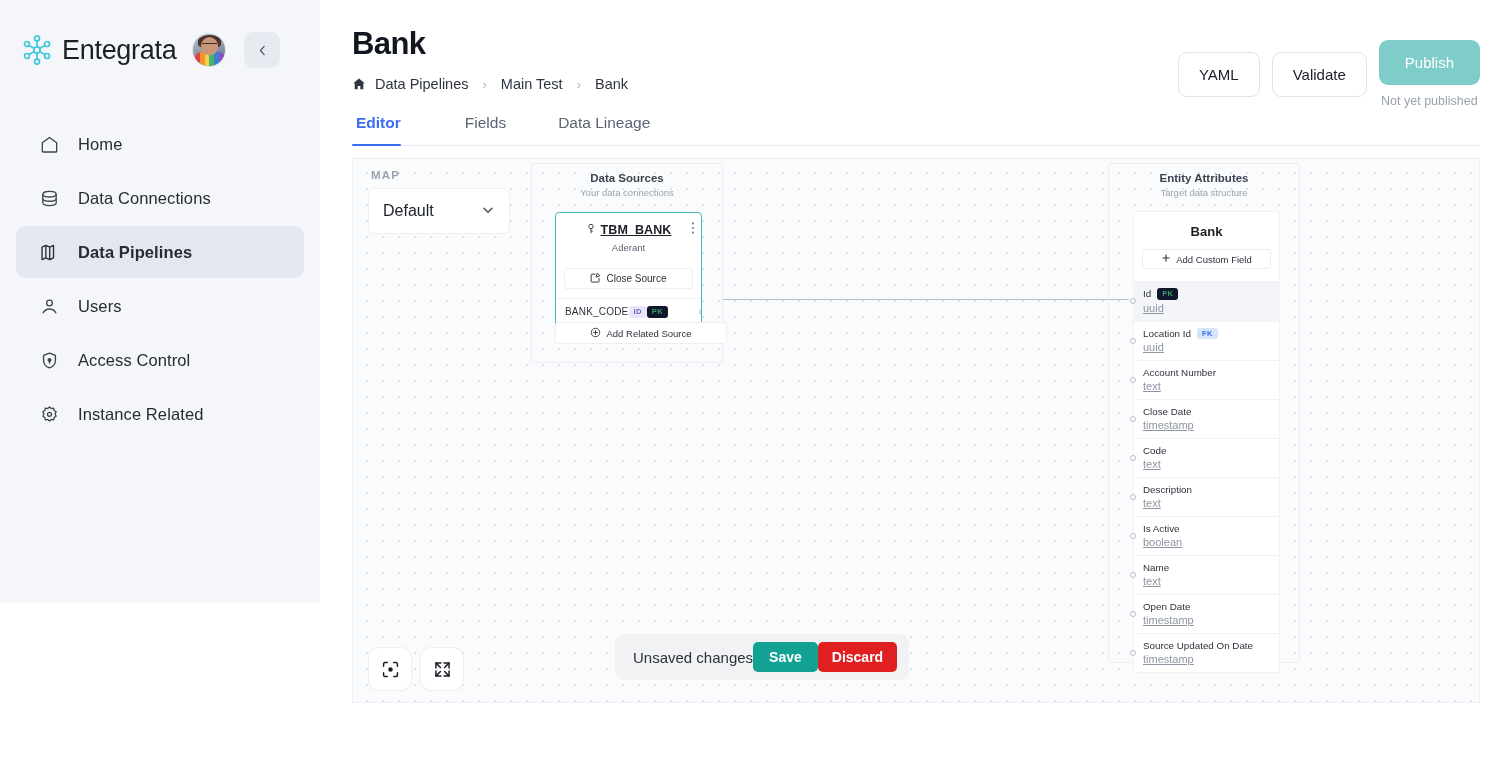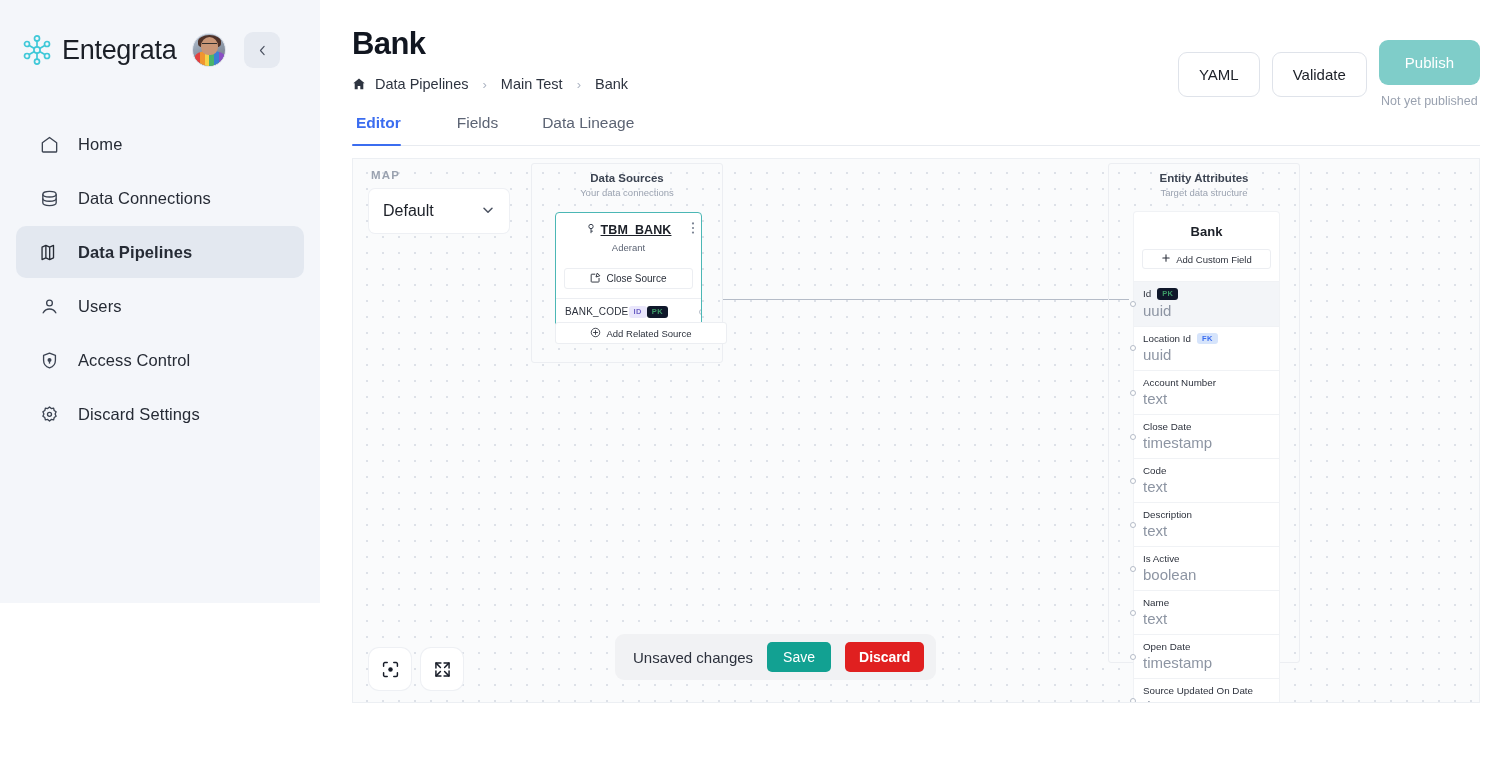--- a/index.html
+++ b/index.html
@@ -107,21 +107,21 @@
   }
   .btn-publish {
     height: 45px; padding: 0 26px; border: none; border-radius: 9px;
     background: #7fcdc9; color: #ffffff; font-size: 15px; cursor: pointer;
     font-family: "Liberation Sans", sans-serif;
   }
   .publish-wrap { display: flex; flex-direction: column; align-items: center; }
   .pub-note { font-size: 12.5px; color: #9aa2b0; margin-top: 9px; }
 
   .tabs {
-    display: flex; gap: 0; margin: 22px 32px 0 32px;
+    display: flex; gap: 8px; margin: 22px 32px 0 32px;
     border-bottom: 1px solid #e8ebf0;
   }
   .tab {
     padding: 0 14px 13px 14px; font-size: 15.5px; color: #5c6474;
     cursor: pointer; position: relative; margin-right: 16px;
   }
   .tab:first-child { padding-left: 4px; margin-right: 28px; }
   .tab.active { color: #3b6df0; font-weight: 600; }
   .tab.active::after {
     content: ""; position: absolute; left: 0; right: 14px; bottom: -1px;
@@ -238,21 +238,21 @@
     font-size: 9.5px; color: #2c313c; cursor: pointer;
   }
   .ea-spacer { height: 12px; }
   .attr {
     border-top: 1px solid #f0f2f5;
     padding: 6px 9px 7px 9px; position: relative; min-height: 34.5px;
   }
   .attr.sel { background: #f3f5f8; }
   .attr-name-row { display: flex; align-items: center; gap: 6px; }
   .attr-name { font-size: 9.8px; color: #2c313c; }
-  .attr-type { font-size: 15px; color: #8d95a3; margin-top: 2px; }
+  .attr-type { font-size: 11px; color: #8d95a3; margin-top: 2px; text-decoration: underline; }
 
   
   .edge {
     position: absolute; left: 369px; top: 140px;
     width: 407px; height: 1px; background: #b5bcc8;
   }
 
   
   .ctrls { position: absolute; left: 16px; bottom: 12px; display: flex; gap: 10px; }
   .ctrl-btn {
@@ -260,26 +260,26 @@
     background: #ffffff; border: none; cursor: pointer;
     display: flex; align-items: center; justify-content: center;
     box-shadow: 0 0 0 1px #eef0f4;
   }
 
   
   .toast {
     position: absolute; left: 262px; bottom: 22px;
     background: #f1f2f4; border-radius: 9px;
     height: 46px; display: flex; align-items: center;
-    padding: 0 12px 0 18px; gap: 14px;
+    padding: 0 12px 0 18px; 
   }
   .toast-text { font-size: 15px; color: #2c313c; }
   .btn-save {
     height: 30px; padding: 0 16px; border: none; border-radius: 5px;
-    background: #12a192; color: #fff; font-size: 14px; font-weight: 400; cursor: pointer;
+    background: #12a192; color: #fff; font-size: 14px; font-weight: 700; cursor: pointer;
     font-family: "Liberation Sans", sans-serif;
   }
   .btn-discard {
     height: 30px; padding: 0 14px; border: none; border-radius: 5px;
     background: #e02020; color: #fff; font-size: 14px; font-weight: 700; cursor: pointer;
     font-family: "Liberation Sans", sans-serif;
   }
 </style>
 </head>
 <body>
@@ -367,21 +367,21 @@
         <span class="nlabel">Access Control</span>
       </div>
 
       <div class="nav-item">
         <span class="nico">
           <svg viewBox="0 0 22 22" width="21" height="21" fill="none" stroke="#3c4452" stroke-width="1.4" stroke-linejoin="round">
             <path d="M11 3.2l1.9 1.6 2.4-.4.6 2.4 2 1.4-1 2.3 1 2.3-2 1.4-.6 2.4-2.4-.4L11 17.8l-1.9-1.6-2.4.4-.6-2.4-2-1.4 1-2.3-1-2.3 2-1.4.6-2.4 2.4.4z"></path>
             <circle cx="11" cy="10.8" r="2.1"></circle>
           </svg>
         </span>
-        <span class="nlabel">Discard Settings</span>
+        <span class="nlabel">Instance Related</span>
       </div>
     </nav>
   </aside>
 
   <main class="main">
 
     <div class="page-head">
       <div class="page-title">Bank</div>
 
       <div class="crumbs">

